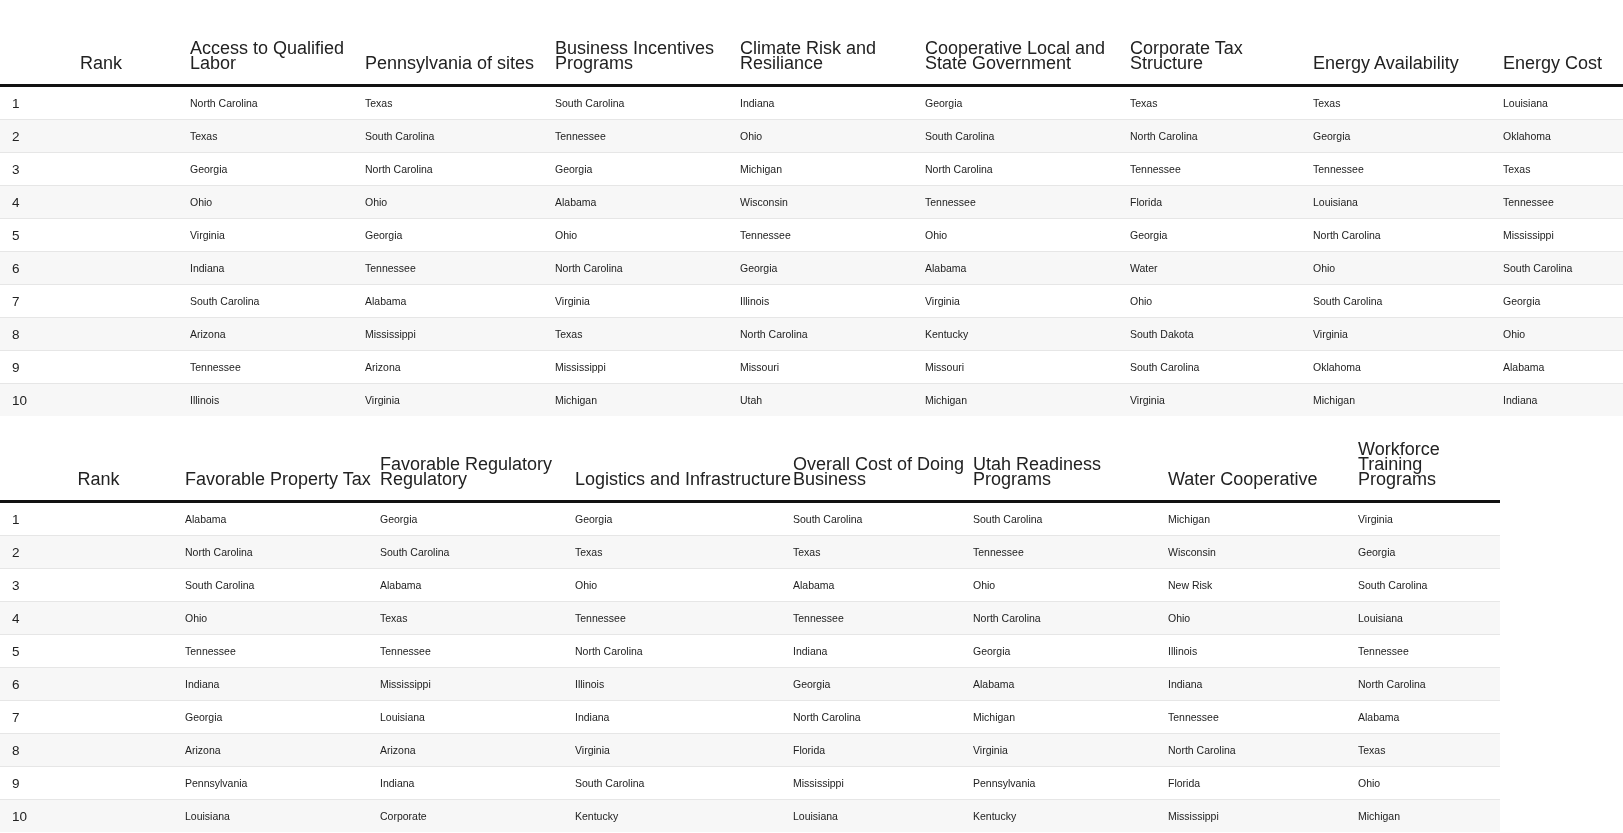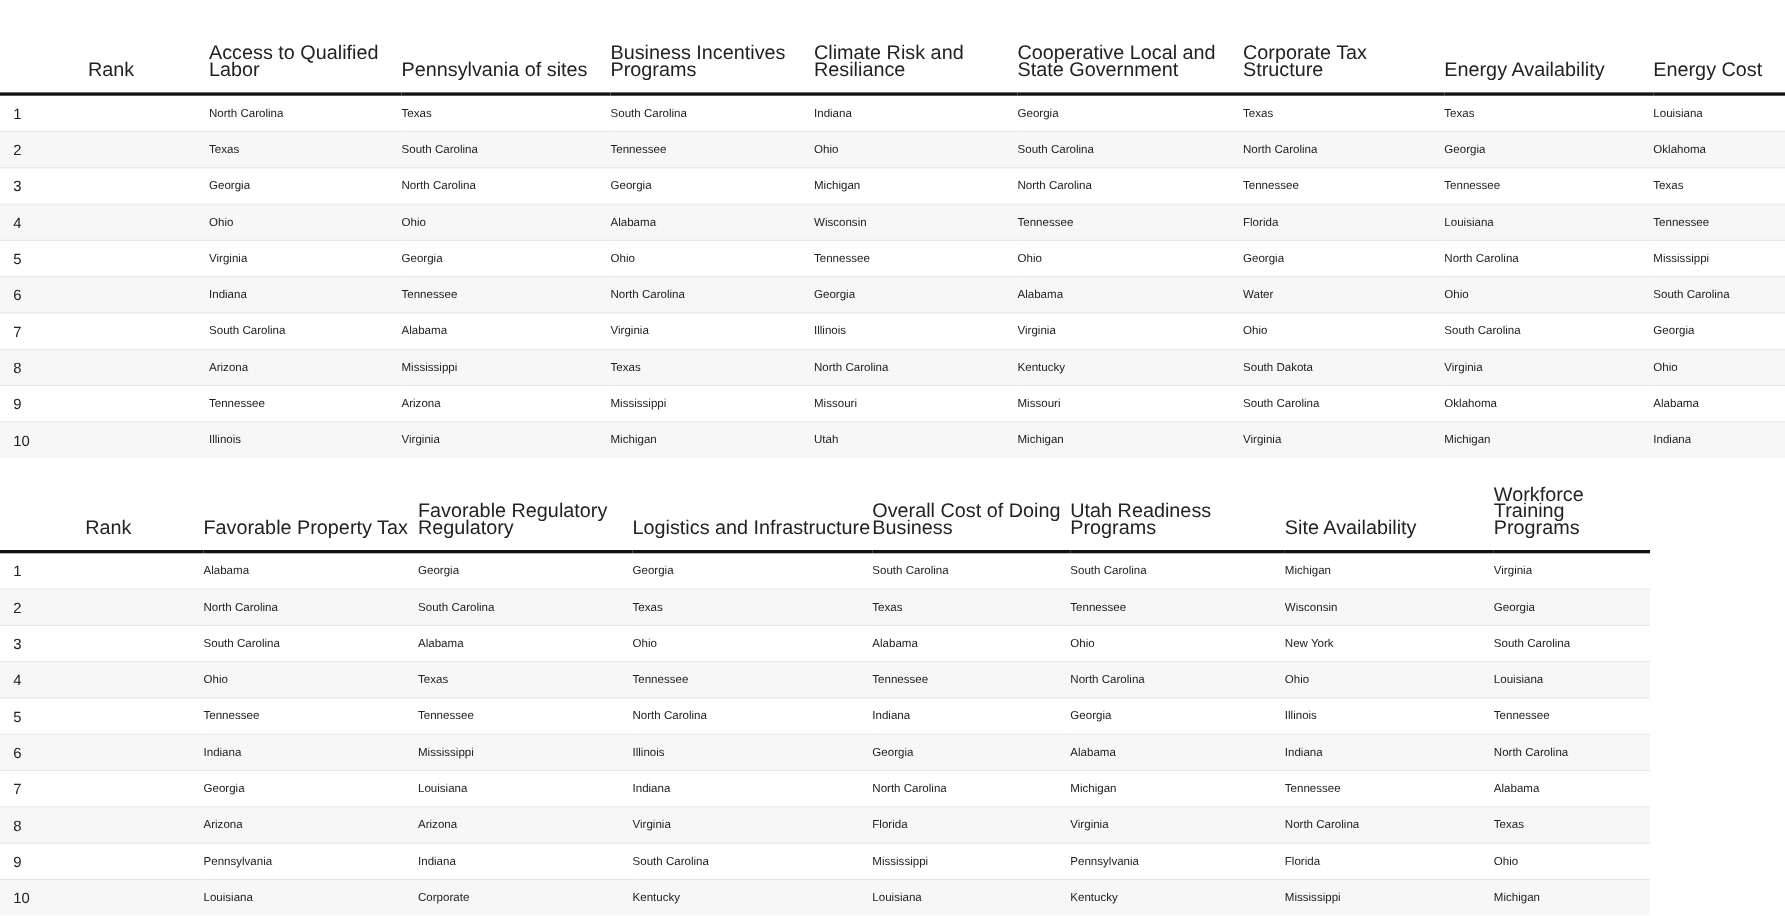--- a/index.html
+++ b/index.html
@@ -171,21 +171,21 @@
       <col style="width:142px">
   </colgroup>
   <thead>
       <tr>
         <th class="rank">Rank</th>
         <th>Favorable Property Tax</th>
         <th>Favorable Regulatory Regulatory</th>
         <th>Logistics and Infrastructure</th>
         <th>Overall Cost of Doing Business</th>
         <th>Utah Readiness Programs</th>
-        <th>Site Availability</th>
+        <th>Water Cooperative</th>
         <th>Workforce Training Programs</th>
       </tr>
     </thead>
   <tbody>
       <tr>
         <td class="rank">1</td>
         <td>Alabama</td>
         <td>Georgia</td>
         <td>Georgia</td>
         <td>South Carolina</td>
@@ -203,21 +203,21 @@
         <td>Wisconsin</td>
         <td>Georgia</td>
       </tr>
       <tr>
         <td class="rank">3</td>
         <td>South Carolina</td>
         <td>Alabama</td>
         <td>Ohio</td>
         <td>Alabama</td>
         <td>Ohio</td>
-        <td>New York</td>
+        <td>New Risk</td>
         <td>South Carolina</td>
       </tr>
       <tr>
         <td class="rank">4</td>
         <td>Ohio</td>
         <td>Texas</td>
         <td>Tennessee</td>
         <td>Tennessee</td>
         <td>North Carolina</td>
         <td>Ohio</td>

